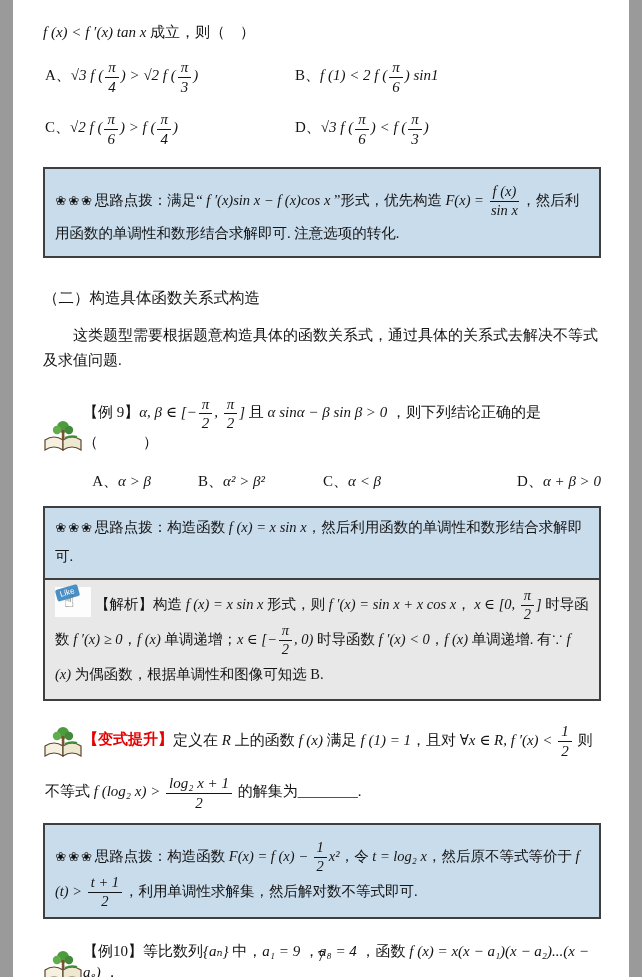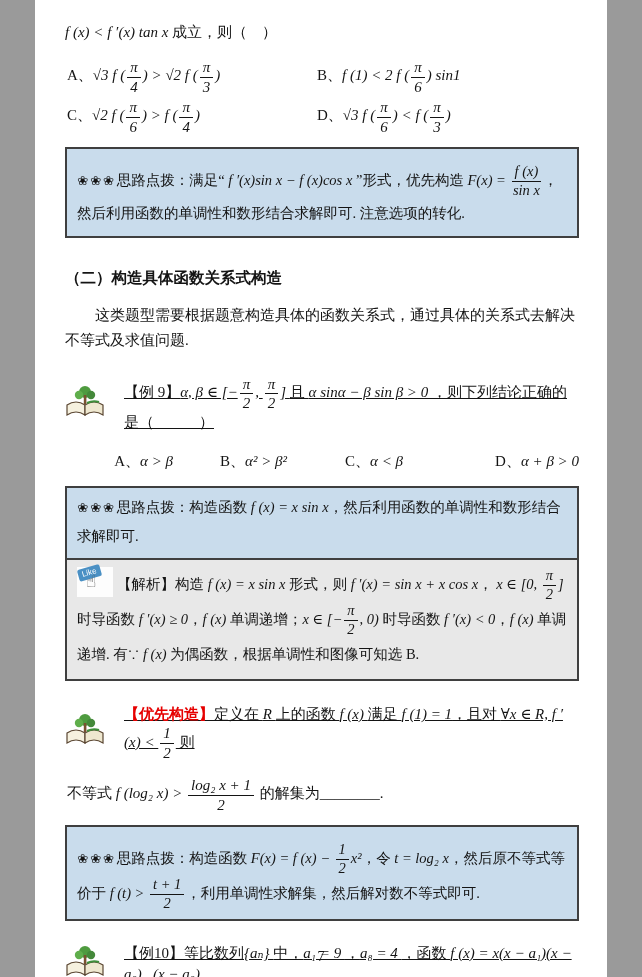--- a/index.html
+++ b/index.html
@@ -1,42 +1,42 @@
 <!DOCTYPE html>
 <html style="--hint_bg: #c9dcec; --solution_bg: #e8e8e8; --border: #3f3f3f; --accent_red: #e60000; --like_blue: #4a90c4;"><head>
 <meta charset="utf-8">
 <style>
   html,body{margin:0;padding:0;background:#9a9a9a;}
   .page{
-    width:572px;height:977px;margin:0 auto;background:#fff;
+    width:616px;height:977px;margin:0 auto;background:#fff;
     font-family:"Liberation Serif","DejaVu Serif",serif;
     color:#141414;font-size:15px;position:relative;
     padding:22px 28px 0 30px;box-sizing:border-box;overflow:hidden;
   }
   .math-line{line-height:1.4;}
   .m{font-style:italic;font-family:"Liberation Serif","DejaVu Serif",serif;}
   .c{font-style:normal;}
   .frac{display:inline-flex;flex-direction:column;align-items:center;
     vertical-align:middle;line-height:1.1;margin:0 2px;font-style:italic;}
   .frac .fnum{padding:0 3px 1px;border-bottom:1px solid #141414;display:block;text-align:center;}
   .frac .fden{padding-top:1px;display:block;text-align:center;}
-  .opts1{display:grid;grid-template-columns:250px auto;row-gap:4px;margin:16px 0 12px 2px;}
+  .opts1{display:grid;grid-template-columns:250px auto;row-gap:16px;margin:16px 0 20px 2px;}
   .opts2{display:grid;grid-template-columns:106px 114px 116px auto;margin:18px 0 14px 2px;text-align:right;}
   .hintbox{
     background:var(--hint_bg,#c9dcec);border:2px solid var(--border,#3f3f3f);
     padding:15px 10px 7px;margin-top:12px;line-height:2.05;font-size:14.5px;
   }
   .solgroup{border:2px solid var(--border,#3f3f3f);margin-top:8px;}
   .solgroup .hintcell{background:var(--hint_bg,#c9dcec);padding:5px 10px 7px;line-height:2.0;font-size:14.5px;}
   .solgroup .solcell{background:var(--solution_bg,#e8e8e8);border-top:2px solid var(--border,#3f3f3f);
     padding:7px 10px 8px;line-height:2.3;font-size:14.5px;}
-  .sec-title{font-weight:bold;font-size:15.5px;margin-top:30px;
+  .sec-title{font-weight:normal;font-size:15.5px;margin-top:30px;
     font-family:"Liberation Sans","DejaVu Sans",sans-serif;}
   .para{margin-top:14px;line-height:1.7;text-indent:2em;}
-  .exrow{display:flex;align-items:center;gap:19px;margin-top:16px;text-decoration:underline;}
+  .exrow{display:flex;align-items:flex-end;gap:0;margin-top:16px;}
   .exrow .math-line{padding-top:6px;}
   .ineq{margin:16px 0 4px 2px;}
   .redlabel{color:var(--accent_red,#e60000);font-weight:bold;
     font-family:"Liberation Sans","DejaVu Sans",sans-serif;}
   .booktree{flex:0 0 auto;width:40px;height:34px;}
   .likeicon{display:inline-block;position:relative;width:36px;height:30px;vertical-align:-8px;margin-right:4px;background:#fdfdfd;}
   .liketag{position:absolute;top:0;left:1px;background:var(--like_blue,#4a90c4);color:#fff;
     font-size:8px;line-height:10px;padding:1px 4px;border-radius:2px;transform:rotate(-16deg);
     font-family:"Liberation Sans","DejaVu Sans",sans-serif;}
   .hand{position:absolute;bottom:-4px;left:9px;font-size:17px;color:#5a5a5a;
@@ -135,21 +135,21 @@
     <svg class="booktree" viewBox="0 0 40 34">
       <circle cx="20" cy="8" r="6" fill="#4e9b3f"></circle>
       <circle cx="14" cy="11" r="4.2" fill="#5fae4b"></circle>
       <circle cx="26" cy="11" r="4.2" fill="#44893a"></circle>
       <rect x="18.8" y="11" width="2.6" height="9" fill="#7a5230"></rect>
       <path d="M2 21 Q11 15 20 21 L20 31 Q11 25 2 31 Z" fill="#f6f1df" stroke="#5a4632" stroke-width="1.2"></path>
       <path d="M38 21 Q29 15 20 21 L20 31 Q29 25 38 31 Z" fill="#efe8d0" stroke="#5a4632" stroke-width="1.2"></path>
       <path d="M22 19 q6 -3 12 -1" stroke="#3f8f3a" stroke-width="2" fill="none"></path>
     </svg>
     <div class="math-line">
-      <span class="redlabel">【优先构造】</span><span><span class="c">定义在 </span><span class="m">R </span><span class="c">上的函数 </span><span class="m">f (x) </span><span class="c">满足 </span><span class="m">f (1) = 1</span><span class="c">，且对 </span><span class="m">∀x ∈ R, f ′(x) &lt; </span><span class="frac">
+      <span class="redlabel">【变式提升】</span><span><span class="c">定义在 </span><span class="m">R </span><span class="c">上的函数 </span><span class="m">f (x) </span><span class="c">满足 </span><span class="m">f (1) = 1</span><span class="c">，且对 </span><span class="m">∀x ∈ R, f ′(x) &lt; </span><span class="frac">
             <span class="fnum">1</span>
             <span class="fden">2</span>
           </span><span class="c"> 则</span></span>
     </div>
   </div>
 
   <div class="math-line ineq"><span class="c">不等式 </span><span class="m">f (log₂ x) &gt; </span><span class="frac">
         <span class="fnum">log₂ x + 1</span>
         <span class="fden">2</span>
       </span><span class="c"> 的解集为________.</span></div>

